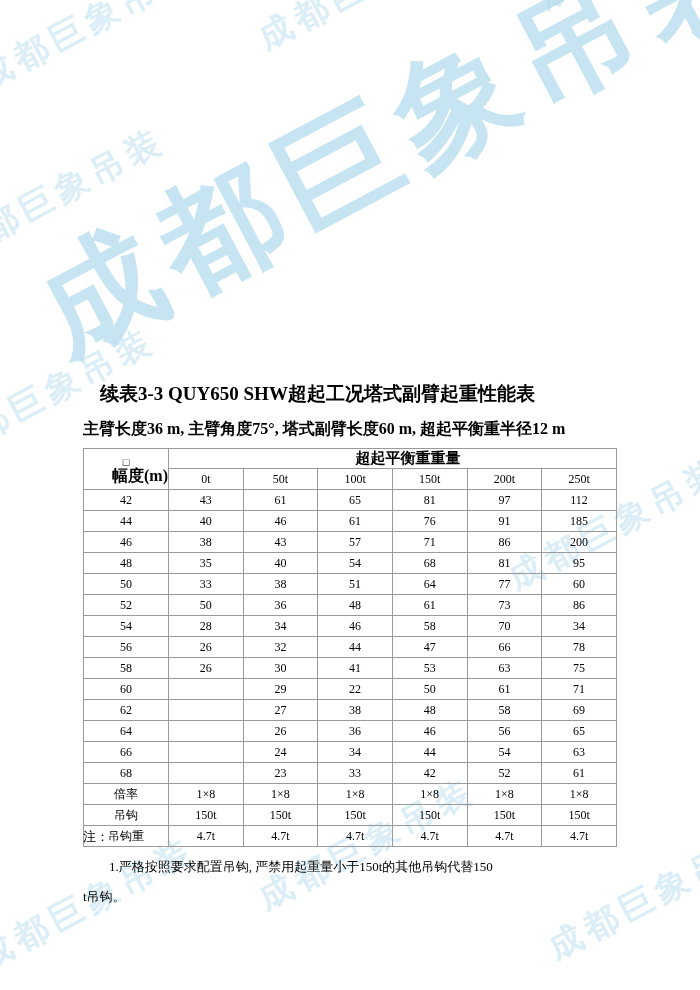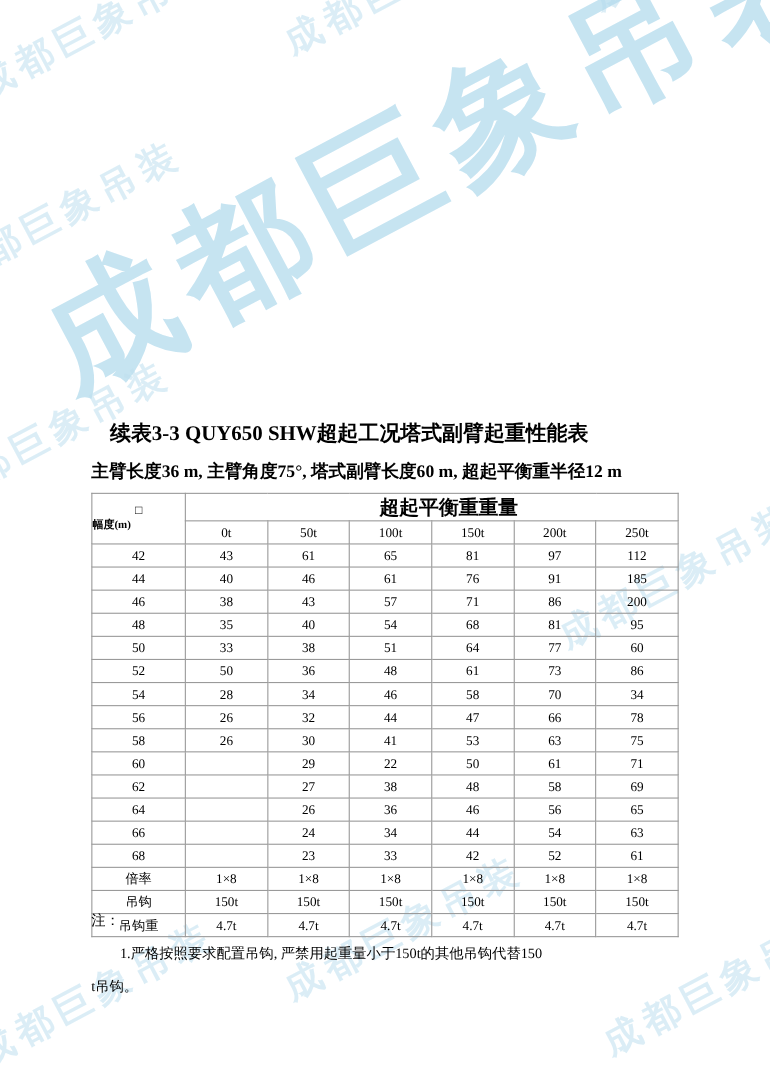--- a/index.html
+++ b/index.html
@@ -86,39 +86,39 @@
     border: 1px solid #9a9a9a;
     text-align: center;
     vertical-align: middle;
     height: 20px;
     padding: 0;
     font-weight: normal;
     background: transparent;
   }
   table.load-table th.group-head {
     font-weight: bold;
-    font-size: 18px;
+    font-size: 15px;
     height: 19px;
     padding-left: 31px;
   }
   .corner-cell {
     position: relative;
     width: 84px;
   }
   .corner-cell .corner-top {
     font-size: 11px;
     line-height: 12px;
     height: 12px;
     text-align: center;
   }
   .corner-cell .corner-bottom {
-    font-size: 10px;
+    font-size: 16px;
     line-height: 15px;
     font-weight: bold;
-    text-align: left;
+    text-align: right;
   }
   .rowlabel {
     font-weight: bold;
   }
 
   .notes {
     position: absolute;
     left: 83px;
     top: 822px;
     font-size: 13px;

